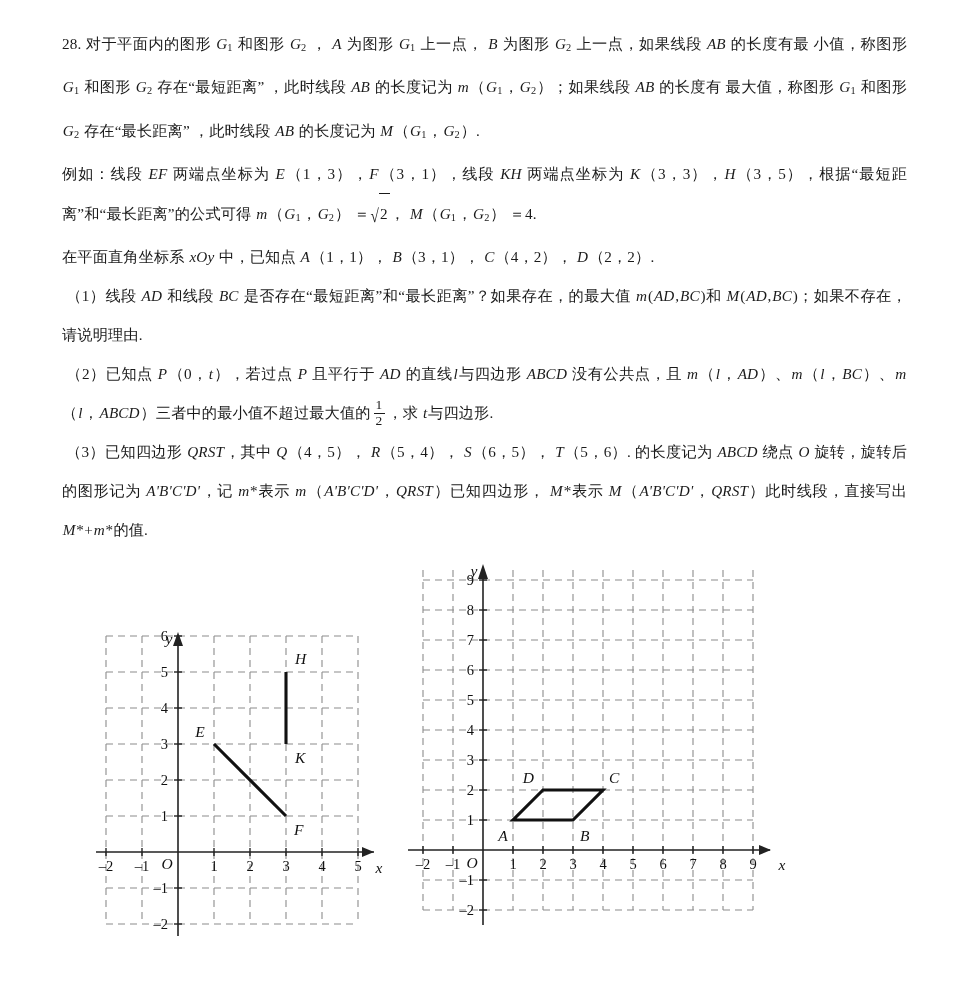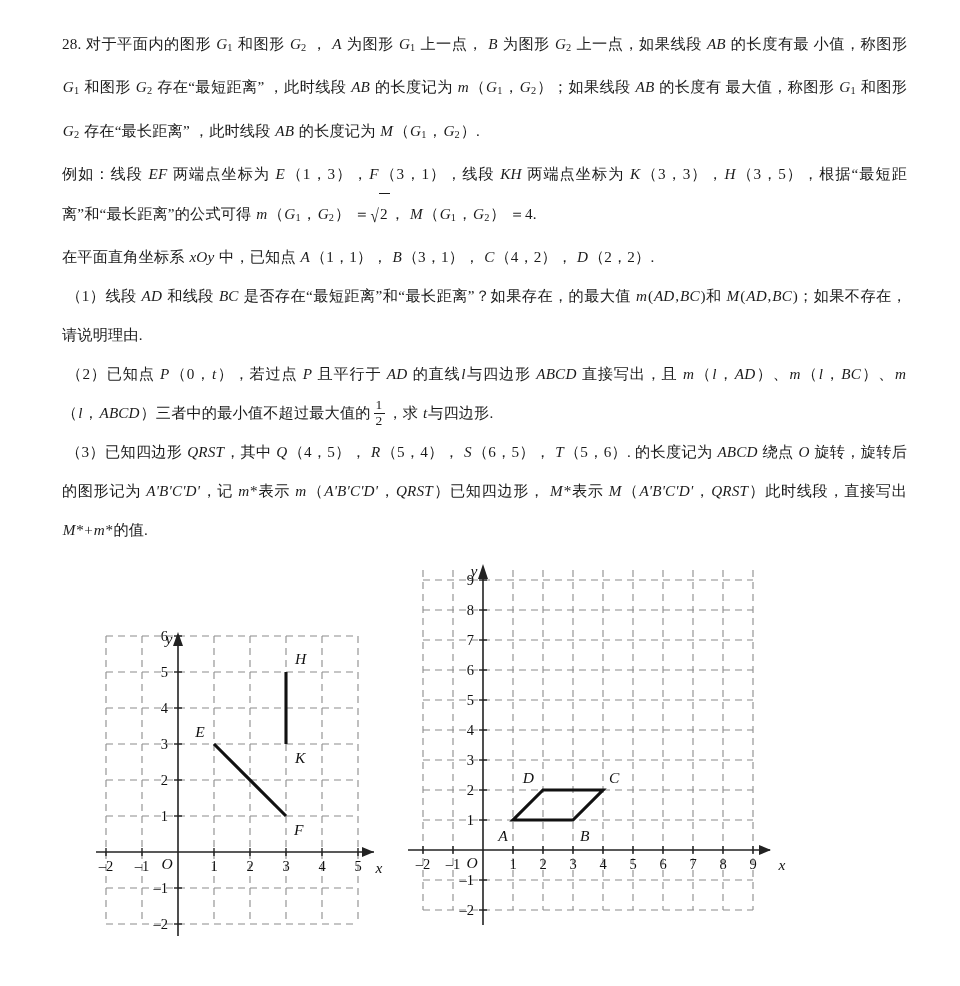--- a/index.html
+++ b/index.html
@@ -203,21 +203,21 @@
     </div>
 
     <div class="para">
       &nbsp;<span>（2）</span><span>已知点</span>
       <span class="mi">P</span><span>（</span><span class="mi-n">0</span><span>，</span><span class="mi">t</span><span>）</span><span>，若过点</span>
       <span class="mi">P</span>
       <span>且平行于</span>
       <span class="mi">AD</span>
       <span>的直线</span><span class="mi">l</span><span>与四边形</span>
       <span class="mi">ABCD</span>
-      <span>直接写出，且</span>
+      <span>没有公共点，且</span>
       <span class="mi">m</span><span>（</span><span class="mi">l</span><span>，</span><span class="mi">AD</span><span>）</span><span>、</span><span class="mi">m</span><span>（</span><span class="mi">l</span><span>，</span><span class="mi">BC</span><span>）</span><span>、</span><span class="mi">m</span><span>（</span><span class="mi">l</span><span>，</span><span class="mi">ABCD</span><span>）</span><span>三者中的最小值不超过最大值的</span><span class="frac"><span class="num">1</span><span class="den">2</span></span><span>，求</span>
       <span class="mi">t</span><span>与四边形</span><span>.</span>
     </div>
 
     <div class="para">
       &nbsp;<span>（3）</span><span>已知四边形</span>
       <span class="mi">QRST</span><span>，其中</span>
       <span class="mi">Q</span><span>（</span><span class="mi-n">4</span><span>，</span><span class="mi-n">5</span><span>）</span><span>，</span>
       <span class="mi">R</span><span>（</span><span class="mi-n">5</span><span>，</span><span class="mi-n">4</span><span>）</span><span>，</span>
       <span class="mi">S</span><span>（</span><span class="mi-n">6</span><span>，</span><span class="mi-n">5</span><span>）</span><span>，</span>

